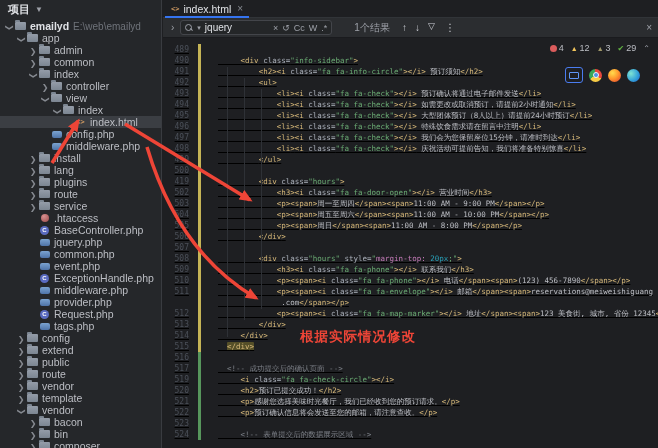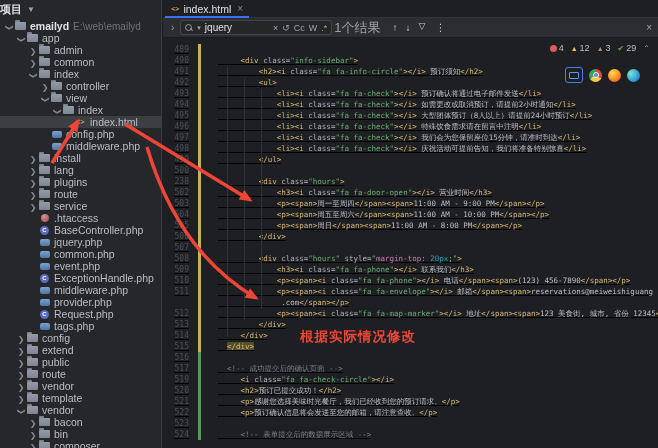--- a/index.html
+++ b/index.html
@@ -3,21 +3,21 @@
 <meta charset="utf-8">
 <style>
   * { margin:0; padding:0; box-sizing:border-box; }
   html,body { background:#1e1f22; }
   body { width:658px; height:448px; overflow:hidden; position:relative;
          font-family:"Liberation Sans", sans-serif; }
 
   
   .project-panel { position:absolute; left:0; top:0; width:162px; height:448px;
     background:#25272a; border-right:1px solid #393b40; overflow:hidden; }
-  .panel-header { height:18px; display:flex; align-items:center; 
+  .panel-header { height:18px; display:flex; align-items:center; padding-left:8px;
     color:#dfe1e5; font-size:11px; font-weight:bold; }
   .panel-header .chev { color:#9da0a8; font-size:8px; margin-left:5px; font-weight:normal; }
   .tree { padding-top:2px; }
   .tree-row { height:12px; display:flex; align-items:flex-end; font-size:10.5px;
     color:#bcbec4; white-space:nowrap; }
   .tree-row.selected { background:#3b3e43; }
   .tw { display:inline-block; width:10px; color:#868a91; font-size:8px; text-align:center; flex:none; }
   .tw.open { transform:rotate(90deg); }
   .ticon { display:inline-flex; width:13px; height:12px; align-items:center; justify-content:center; flex:none; margin-right:3px; }
   .folder-shape { width:11px; height:8px; background:linear-gradient(#949ca8,#7c8692);
@@ -45,21 +45,21 @@
   .search-box { display:flex; align-items:center; gap:4px; width:152px; height:15px;
     background:#242628; border:1px solid #43454a; border-radius:3px; padding:0 4px; }
   .mag { position:relative; width:8px; height:8px; flex:none; }
   .mag:before { content:""; position:absolute; left:0; top:0; width:5px; height:5px;
     border:1px solid #9da0a8; border-radius:50%; }
   .mag:after { content:""; position:absolute; left:5px; top:5px; width:3px; height:1px;
     background:#9da0a8; transform:rotate(45deg); }
   .mag-chev { font-size:7px; color:#9da0a8; }
   .query { color:#dfe1e5; font-size:10px; flex:1; }
   .sb-ic { color:#9da0a8; font-size:9px; flex:none; }
-  .fb-results { margin-left:2px; font-size:13px; }
+  .fb-results { margin-left:22px; font-size:10px; }
   .fb-nav { margin-left:12px; display:flex; gap:8px; color:#ced0d6; font-size:10px; align-items:center; }
   .funnel { position:relative; width:9px; height:9px; }
   .funnel:before { content:"▽"; position:absolute; left:0; top:-2px; font-size:9px; color:#ced0d6; }
   .fb-close { position:absolute; right:6px; color:#9da0a8; font-size:10px; }
 
   .editor { position:absolute; left:0; top:39px; width:495px; height:409px; background:#1e1f22; overflow:hidden; }
   .code-lines { position:relative; padding-top:5px; }
   .code-row { display:flex; height:11px; line-height:11px;
     font-family:"DejaVu Sans Mono",monospace; font-size:7.5px;text-decoration:underline; }
   .lnum { width:26px; text-align:right; color:#4b5059; font-size:8px; flex:none; }
@@ -489,21 +489,21 @@
           <span class="lnum">499</span>
           <span class="chg y"></span>
           <span class="ctext">         <span class="tk-t">&lt;/ul</span><span class="tk-t">&gt;</span></span>
         </div>
         <div class="code-row">
           <span class="lnum">500</span>
           <span class="chg y"></span>
           <span class="ctext"></span>
         </div>
         <div class="code-row">
-          <span class="lnum">238</span>
+          <span class="lnum">419</span>
           <span class="chg y"></span>
           <span class="ctext">         <span class="tk-t">&lt;div</span> <span class="tk-a">class=</span><span class="tk-s">"hours"</span><span class="tk-t">&gt;</span></span>
         </div>
         <div class="code-row">
           <span class="lnum">502</span>
           <span class="chg y"></span>
           <span class="ctext">             <span class="tk-t">&lt;h3</span><span class="tk-t">&gt;</span><span class="tk-t">&lt;i</span> <span class="tk-a">class=</span><span class="tk-s">"fa fa-door-open"</span><span class="tk-t">&gt;</span><span class="tk-t">&lt;/i</span><span class="tk-t">&gt;</span> 营业时间<span class="tk-t">&lt;/h3</span><span class="tk-t">&gt;</span></span>
         </div>
         <div class="code-row">
           <span class="lnum">503</span>

